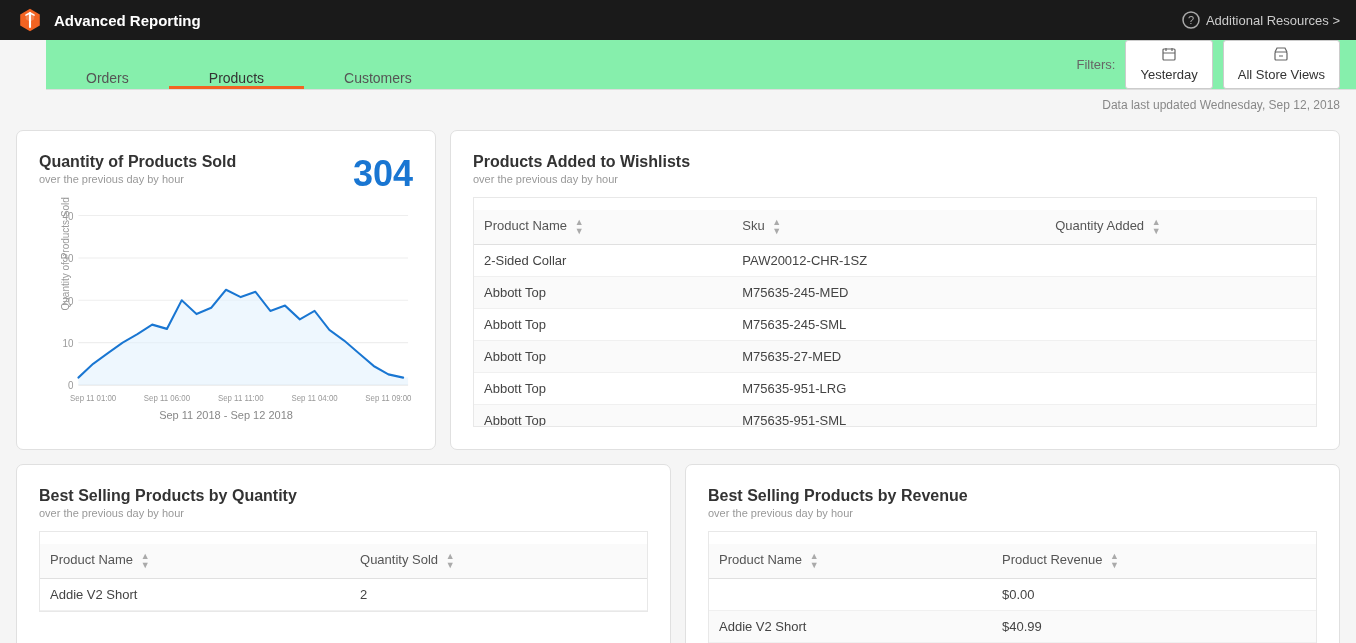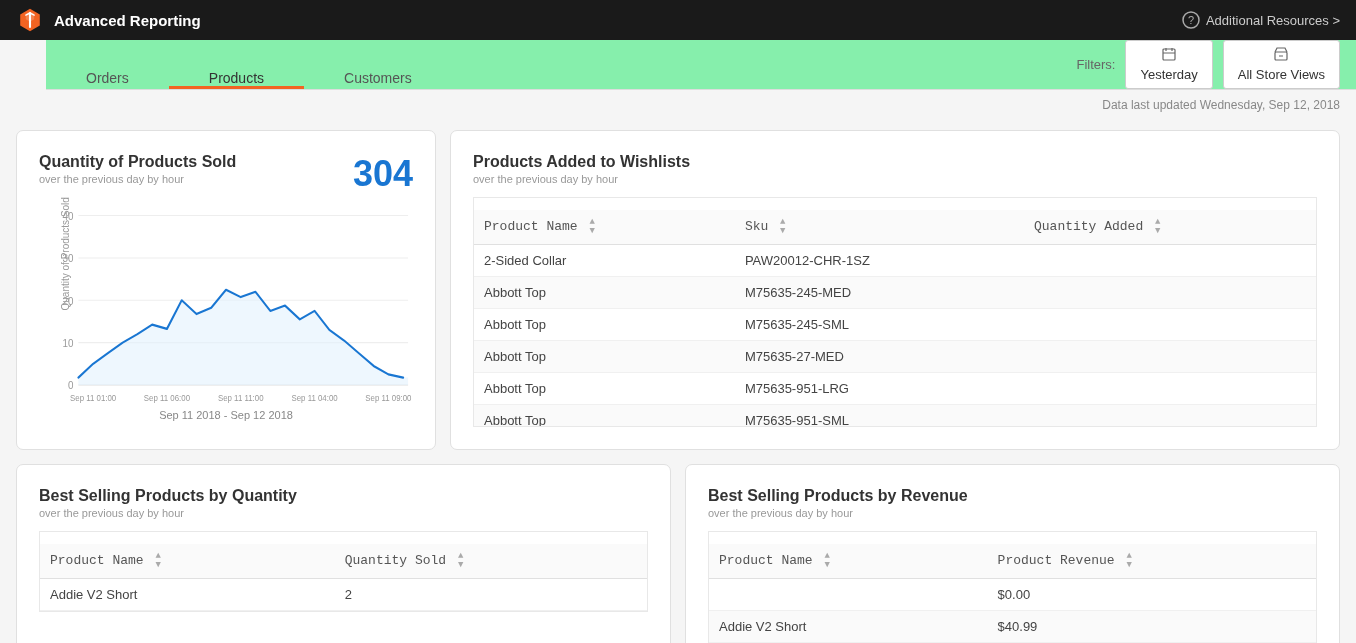--- a/index.html
+++ b/index.html
@@ -221,21 +221,20 @@
     
     .line-chart-svg {
       width: 100%;
       height: 180px;
       overflow: visible;
     }
 
     .th-sort {
       cursor: pointer;
       user-select: none;
-      font-family: Liberation Mono, monospace;
     }
   </style>
 </head>
 <body>
 
 <div class="top-bar">
   <div class="top-bar-brand">
     <svg class="magento-logo" viewBox="0 0 40 40" fill="none">
       <path d="M20 4 L34 12 L34 28 L20 36 L6 28 L6 12 Z" fill="#f26322"></path>
       <path d="M20 8 L14 11.5 L14 19 L20 22.5 L26 19 L26 11.5 Z" fill="#fff" opacity="0.2"></path>

